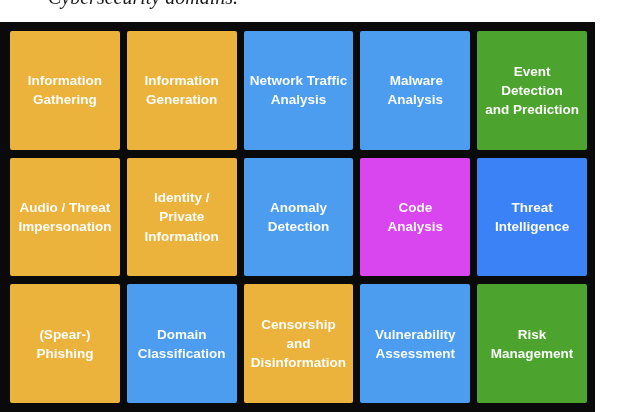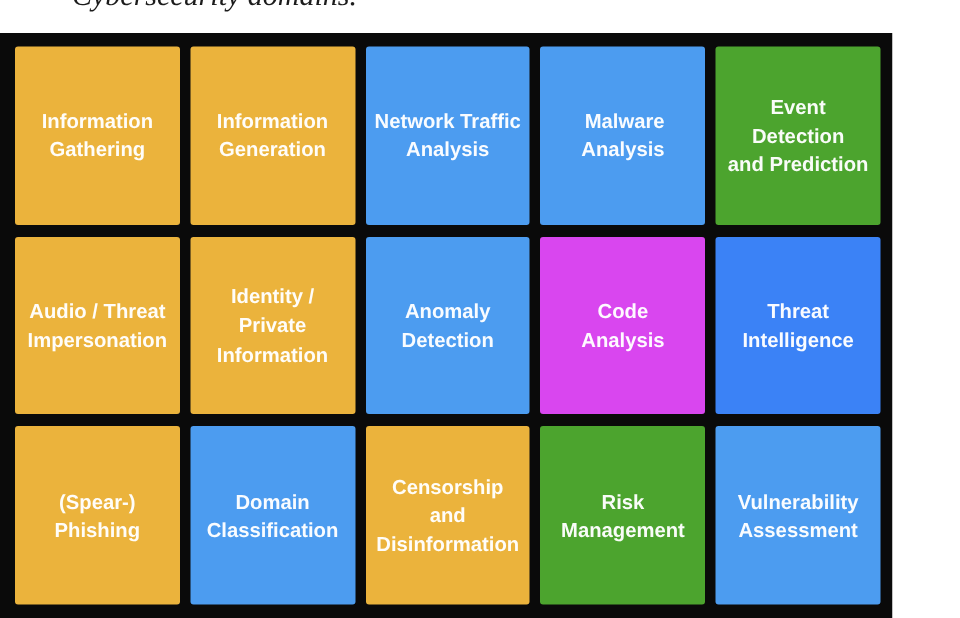--- a/index.html
+++ b/index.html
@@ -90,19 +90,19 @@
 Analysis</div>
     <div class="cell" style="background-color: #3b82f6;">Threat
 Intelligence</div>
 
     <div class="cell" style="background-color: rgb(235, 179, 60);">(Spear-)
 Phishing</div>
     <div class="cell" style="background-color: rgb(76, 156, 240);">Domain
 Classification</div>
     <div class="cell" style="background-color: rgb(235, 179, 60);">Censorship and
 Disinformation</div>
+    <div class="cell" style="background-color: rgb(76, 156, 240);">Vulnerability
+Assessment</div>
     <div class="cell" style="background-color: rgb(76, 164, 46);">Risk
 Management</div>
-    <div class="cell" style="background-color: rgb(76, 156, 240);">Vulnerability
-Assessment</div>
 
   </div>
 </div>
 
 </body></html>

